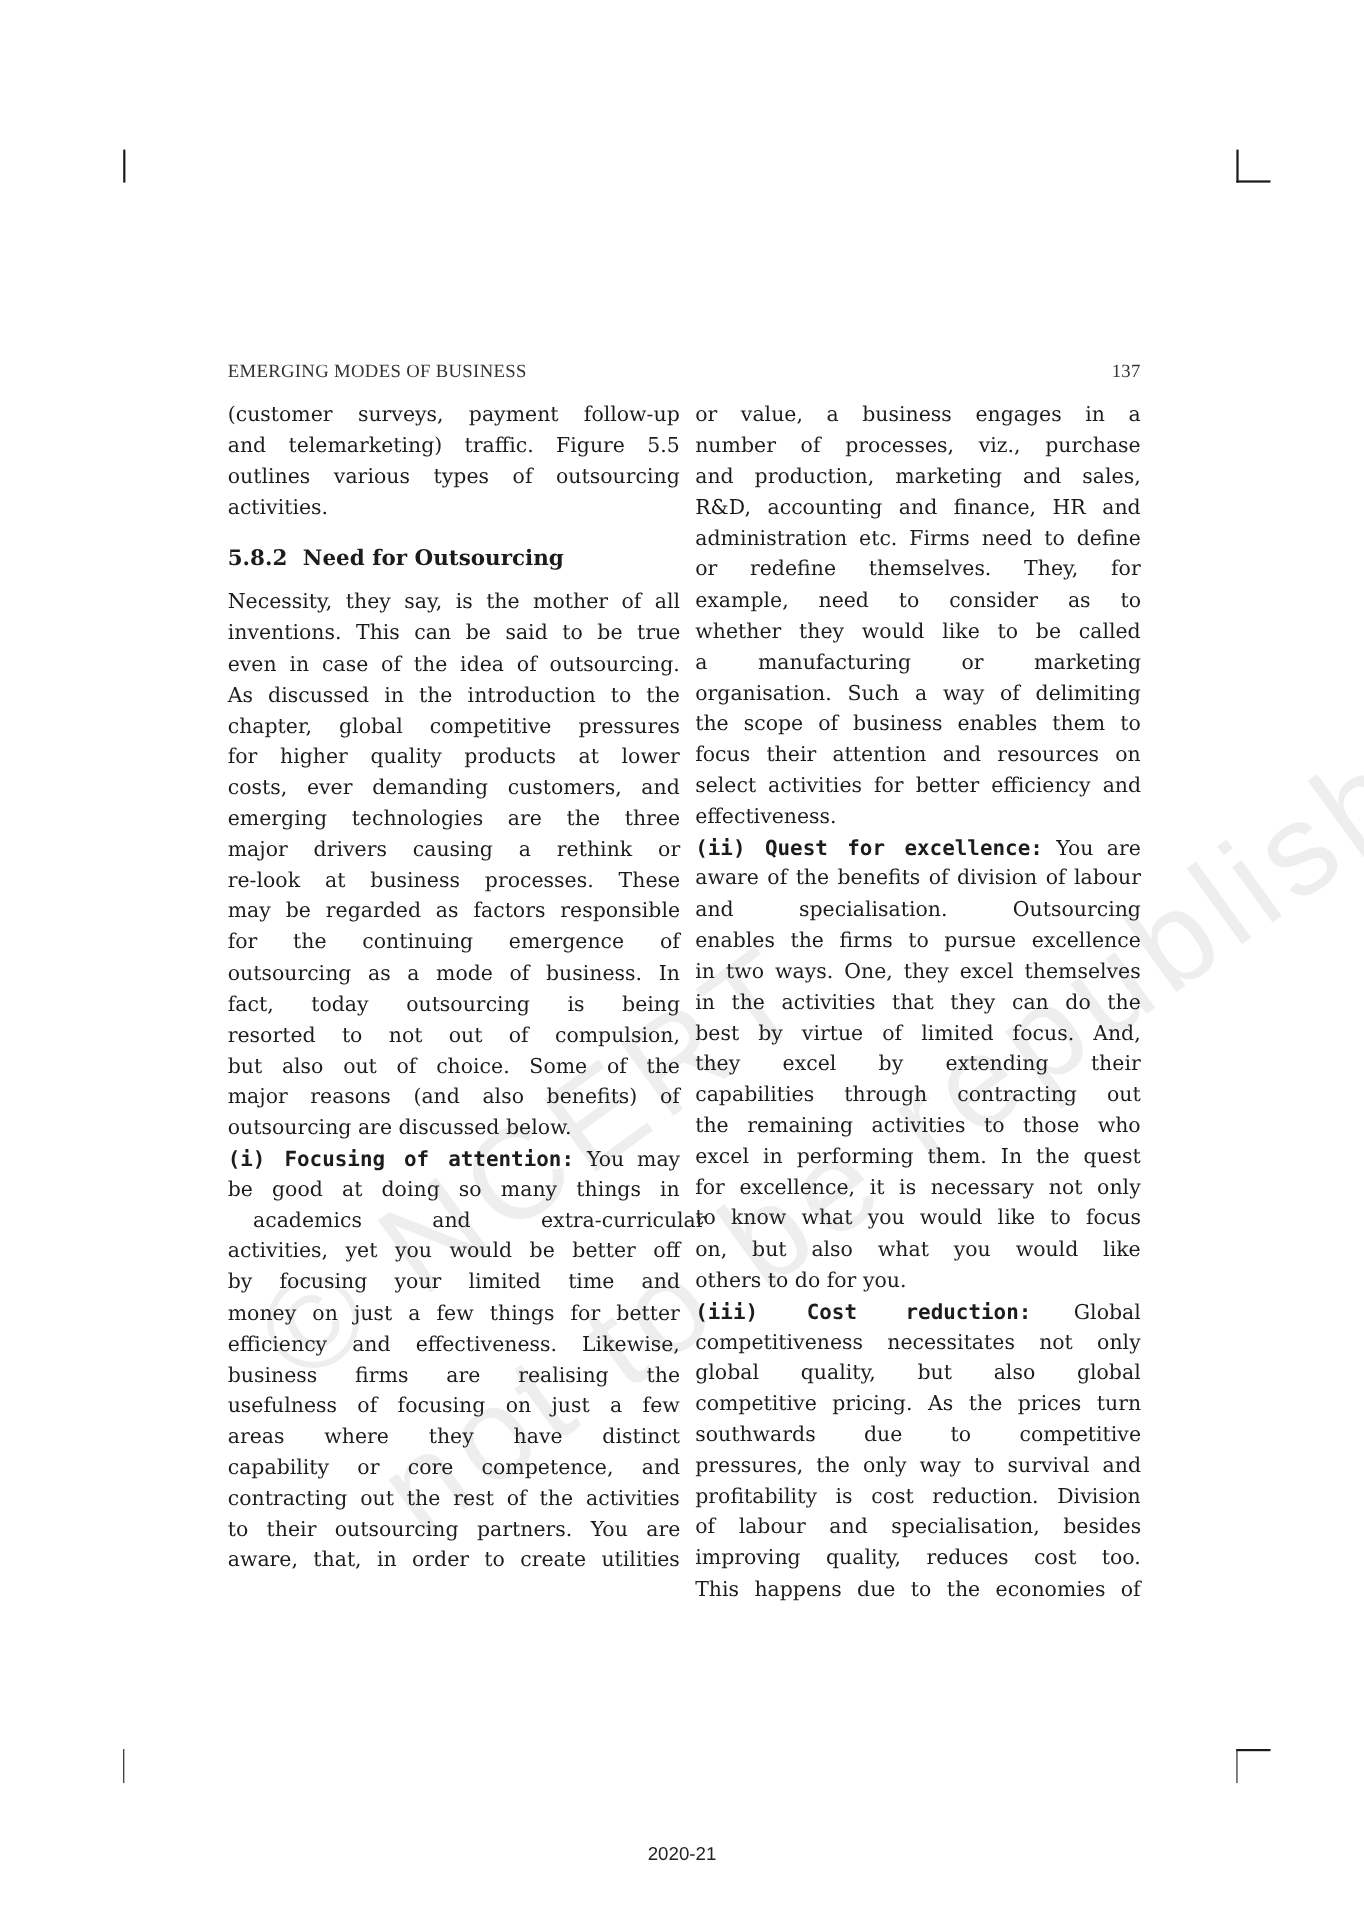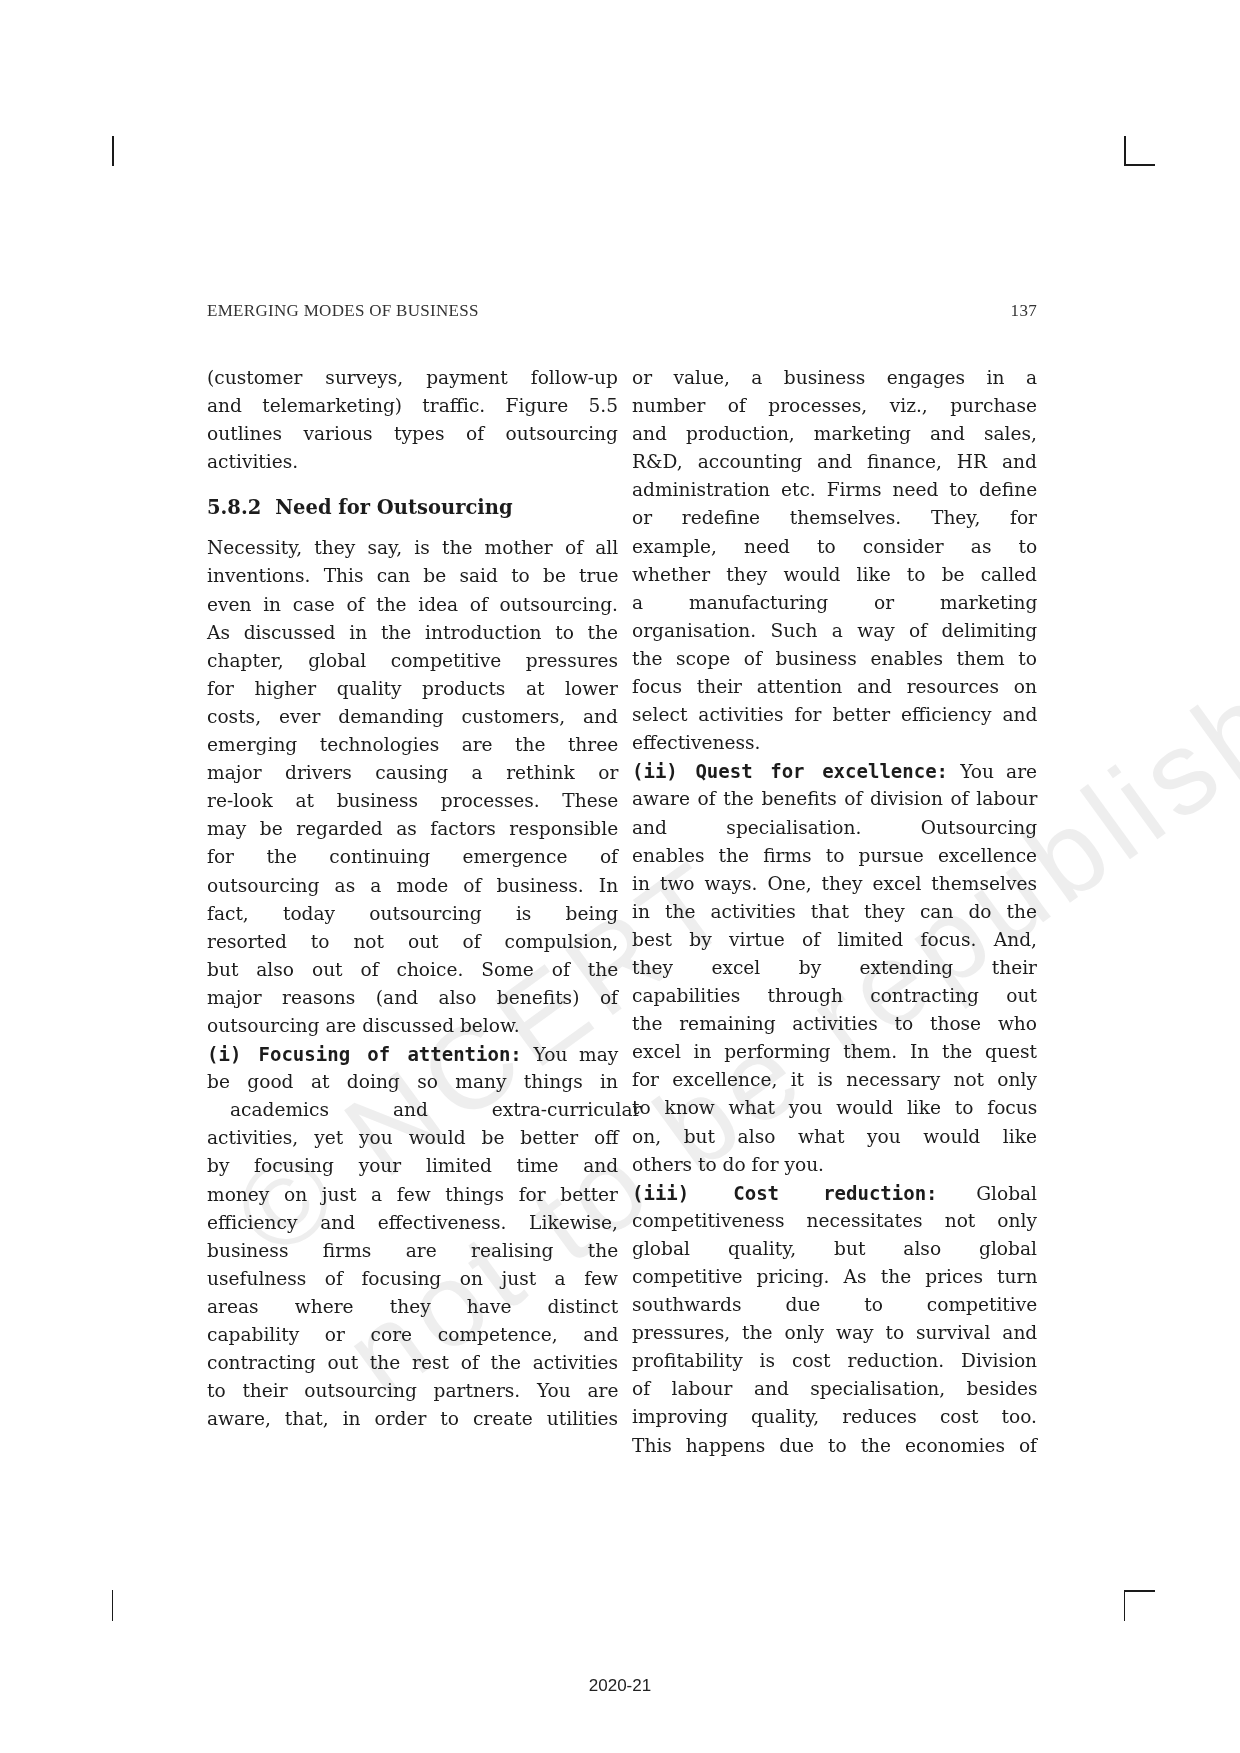--- a/index.html
+++ b/index.html
@@ -1,20 +1,20 @@
 <!DOCTYPE html>
 <html><head>
 <meta charset="utf-8">
 <style>
   html, body { margin: 0; padding: 0; background: #ffffff; }
   body { width: 1240px; height: 1753px; position: relative; overflow: hidden; }
   .page { position: absolute; left: 0; top: 0; width: 1240px; height: 1753px; background: #fff; }
   .crop { position: absolute; background: #1a1a1a; }
   .running-head {
-    position: absolute; left: 207px; top: 301px; width: 830px; height: 24px;
+    position: absolute; left: 207px; top: 328px; width: 830px; height: 24px;
     font-family: "Liberation Serif", serif; font-size: 17px; color: #333;
     letter-spacing: 0.3px;
   }
   .running-head .title { position: absolute; left: 0; top: 0; }
   .running-head .pno { position: absolute; right: 0; top: 0; }
   .col {
     position: absolute; top: 364px;
     font-family: "DejaVu Serif", serif; font-size: 18.6px; line-height: 28.1px;
     color: #1c1c1c;
   }

